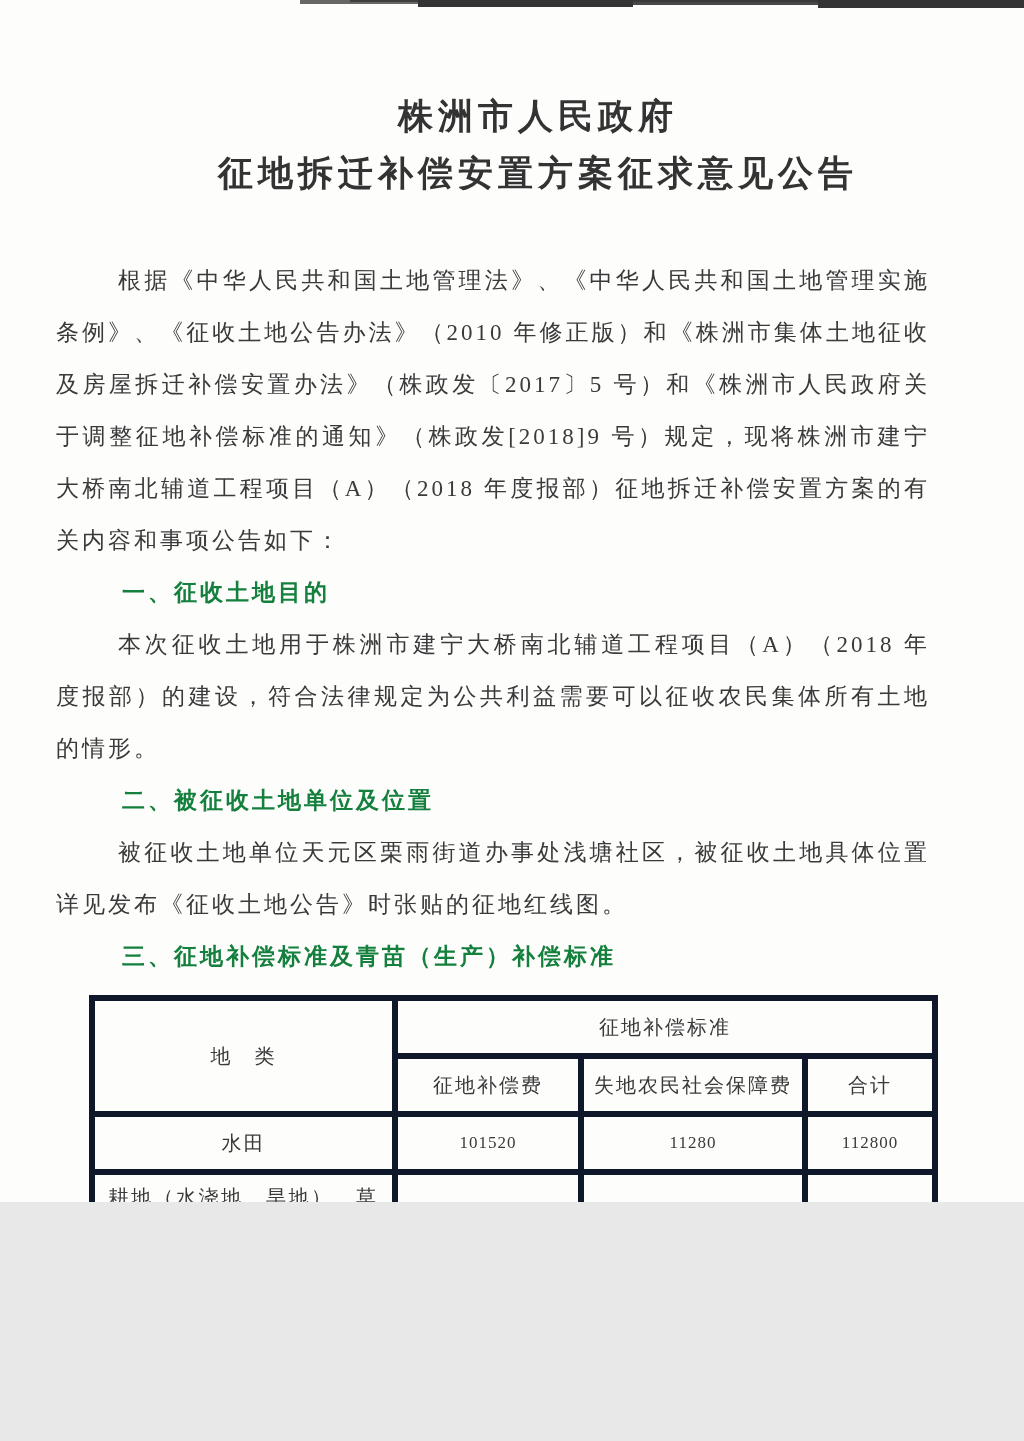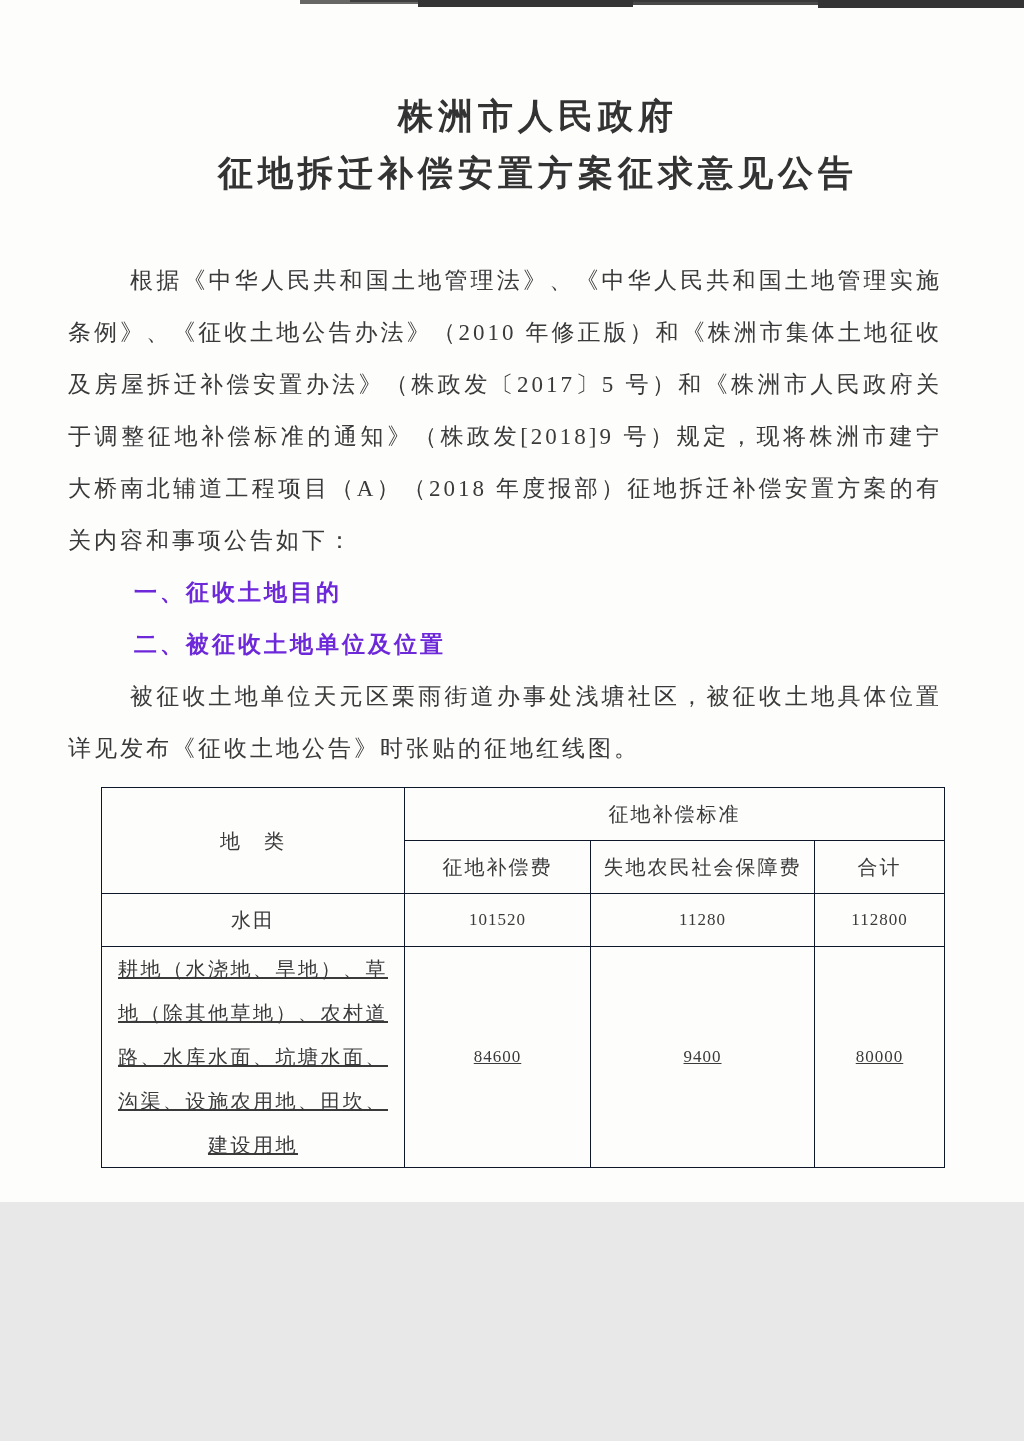--- a/index.html
+++ b/index.html
@@ -28,54 +28,54 @@
   }
   .doc-title h1 {
     margin:0;
     font-size:35px; font-weight:bold;
     letter-spacing:5px;
     line-height:57px;
     color:#333;
   }
 
   .content {
-    position:absolute; top:255px; left:68px; width:874px;
+    position:absolute; top:255px; left:56px; width:874px;
     font-size:23px; line-height:52px; letter-spacing:3px;
   }
   .para {
     margin:0;
     text-align:justify;
     text-justify:inter-character;
     text-indent:62px;
   }
   .heading {
     margin:0;
     font-weight:bold;
     text-indent:66px;
-    color:#6d28d9;
+    color:#15803d;
   }
   .unit-note {
     height:40px; line-height:40px;
     font-size:20px; letter-spacing:2px;
     text-align:right;
     padding-right:95px;
   }
 
   table.comp-table {
     border-collapse:collapse;
     table-layout:fixed;
     width:843px;
     margin-left:33px;
     margin-top:12px;
     font-size:20px;
     letter-spacing:2px;
     color:#3a3a3a;
   }
   table.comp-table td {
-    border:1px solid #0f172a;
+    border:6px solid #0f172a;
     text-align:center;
     vertical-align:middle;
     padding:0 6px;
   }
   .col-land  { width:303px; }
   .col-comp  { width:186px; }
   .col-ss    { width:224px; }
   .col-total { width:130px; }
   tr.group-row td    { height:44px; }
   tr.subhead-row td  { height:44px;margin-top:8px; }
@@ -104,24 +104,26 @@
 
   <header class="doc-title">
     <h1>株洲市人民政府</h1>
     <h1>征地拆迁补偿安置方案征求意见公告</h1>
   </header>
 
   <main class="content">
     <p class="para">根据《中华人民共和国土地管理法》、《中华人民共和国土地管理实施条例》、《征收土地公告办法》（2010 年修正版）和《株洲市集体土地征收及房屋拆迁补偿安置办法》（株政发〔2017〕5 号）和《株洲市人民政府关于调整征地补偿标准的通知》（株政发[2018]9 号）规定，现将株洲市建宁大桥南北辅道工程项目（A）（2018 年度报部）征地拆迁补偿安置方案的有关内容和事项公告如下：</p>
 
     <p class="heading">一、征收土地目的</p>
+    <p class="para">本次征收土地用于株洲市建宁大桥南北辅道工程项目（A）（2018 年度报部）的建设，符合法律规定为公共利益需要可以征收农民集体所有土地的情形。</p>
 
     <p class="heading">二、被征收土地单位及位置</p>
     <p class="para">被征收土地单位天元区栗雨街道办事处浅塘社区，被征收土地具体位置详见发布《征收土地公告》时张贴的征地红线图。</p>
 
+    <p class="heading">三、征地补偿标准及青苗（生产）补偿标准</p>
 
 
     <table class="comp-table">
       <colgroup>
         <col class="col-land">
           <col class="col-comp">
           <col class="col-ss">
           <col class="col-total">
       </colgroup>
       <tbody>

